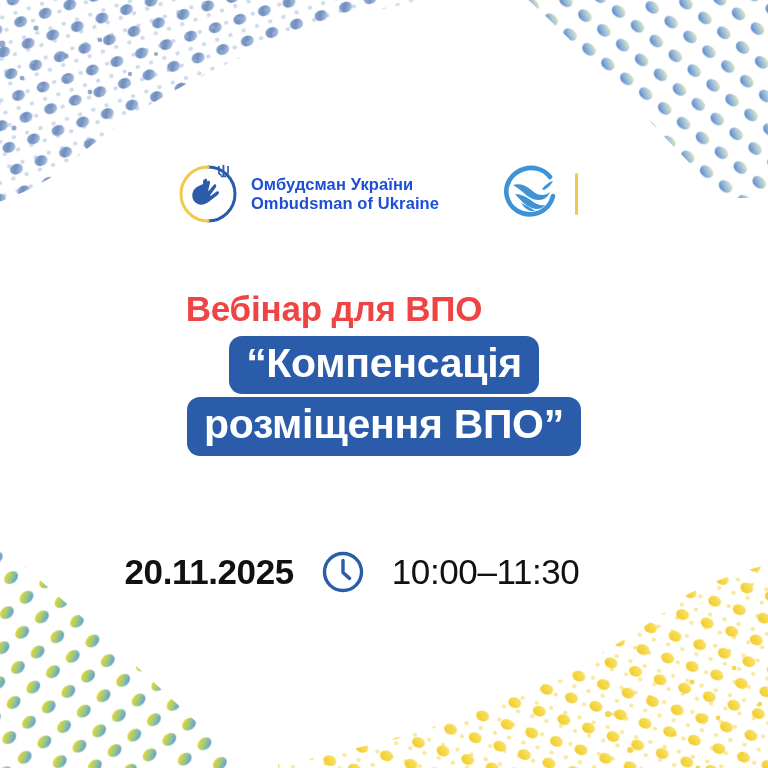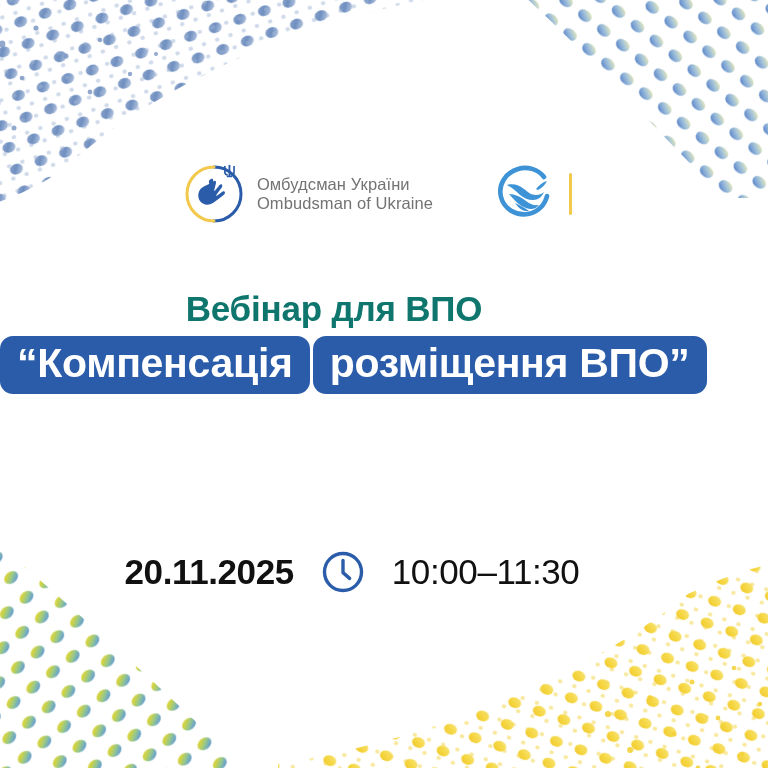--- a/index.html
+++ b/index.html
@@ -47,22 +47,22 @@
   }
   .logo-mark { flex: 0 0 auto; }
 
   .ombuds-text {
     margin-left: 11px;
     line-height: 1.16;
   }
   .ombuds-text .line1,
   .ombuds-text .line2 {
     font-size: 16.5px;
-    font-weight: 400;
-    color: #737373;
+    font-weight: 700;
+    color: #1d4ed8;
     letter-spacing: .1px;
     white-space: nowrap;
   }
 
   .vidro-divider {
     width: 3px;
     height: 42px;
     background: #f2c94c;
     margin: 0 14px 0 12px;
     border-radius: 2px;
@@ -82,31 +82,31 @@
 
   
   .kicker {
     position: absolute;
     top: 289px;
     left: 0;
     width: 668px;
     text-align: center;
     font-size: 35px;
     font-weight: 700;
-    color: #0f766e;
+    color: #ef4444;
     letter-spacing: -0.2px;
   }
 
   .badge-stack {
     position: absolute;
     top: 336px;
     left: 0;
     width: 768px;
     display: flex;
-    flex-direction: row;
+    flex-direction: column;
     align-items: center;
     gap: 3px;
   }
   .title-badge {
     background: #2a5caa;
     color: #ffffff;
     font-size: 41px;
     font-weight: 700;
     line-height: 1.06;
     padding: 6px 17px 9px 17px;

